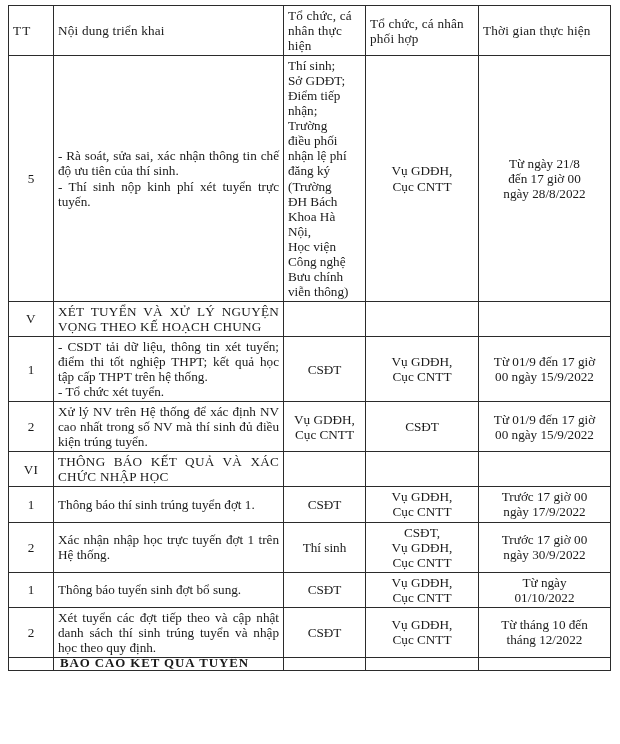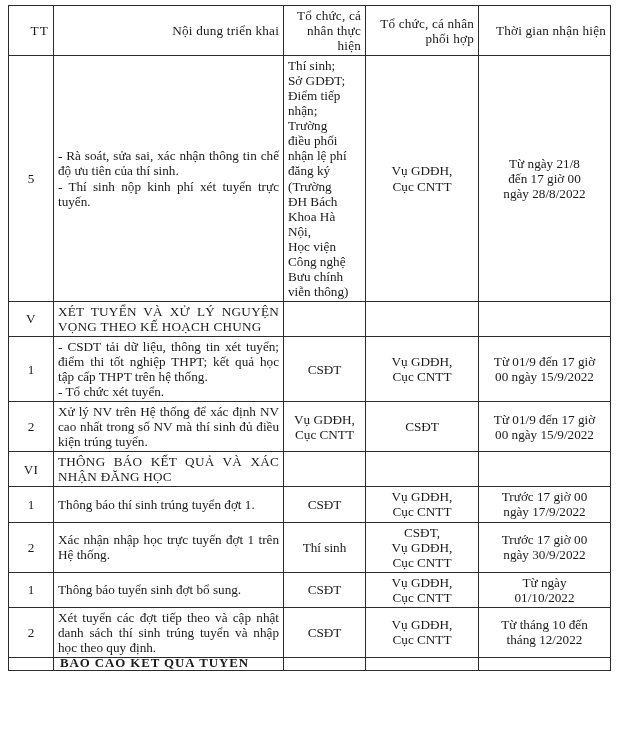--- a/index.html
+++ b/index.html
@@ -40,21 +40,21 @@
     font-weight: normal;
   }
   col.c-tt      { width: 45px; }
   col.c-content { width: 230px; }
   col.c-org     { width: 82px; }
   col.c-coop    { width: 113px; }
   col.c-time    { width: 132px; }
 
   
   thead th {
-    text-align: right;
+    text-align: left;
     font-weight: bold;
     font-size: 13.4px;
     line-height: 1.16;
     padding: 5px 3px;
     letter-spacing: 0.2px;
   }
   th.h-tt { letter-spacing: 1.2px; }
 
   
   td.tt {
@@ -121,21 +121,21 @@
         <col class="c-org">
         <col class="c-coop">
         <col class="c-time">
     </colgroup>
     <thead>
       <tr>
         <th class="h-tt">TT</th>
         <th>Nội dung triển khai</th>
         <th>Tổ chức, cá nhân thực hiện</th>
         <th>Tổ chức, cá nhân phối hợp</th>
-        <th>Thời gian nhận hiện</th>
+        <th>Thời gian thực hiện</th>
       </tr>
     </thead>
     <tbody id="table-body">
         <tr>
           <td class="tt">5</td>
           <td class="content">
             <span class="ln">- Rà soát, sửa sai, xác nhận thông tin chế độ ưu tiên của thí sinh.</span>
             <span class="ln">- Thí sinh nộp kinh phí xét tuyển trực tuyến.</span>
           </td>
           <td class="tall">
@@ -203,21 +203,21 @@
           <td class="center">
             <span class="ln">CSĐT</span>
           </td>
           <td class="center">
             <span class="ln">Từ 01/9 đến 17 giờ</span>
             <span class="ln">00 ngày 15/9/2022</span>
           </td>
         </tr>
         <tr>
           <td class="tt-roman">VI</td>
-          <td class="section">THÔNG BÁO KẾT QUẢ VÀ XÁC NHẬN ĐĂNG HỌC</td>
+          <td class="section">THÔNG BÁO KẾT QUẢ VÀ XÁC CHỨC NHẬP HỌC</td>
           <td class="center"></td>
           <td class="center"></td>
           <td class="center"></td>
         </tr>
         <tr>
           <td class="tt">1</td>
           <td class="content">
             <span class="ln">Thông báo thí sinh trúng tuyển đợt 1.</span>
           </td>
           <td class="center">

